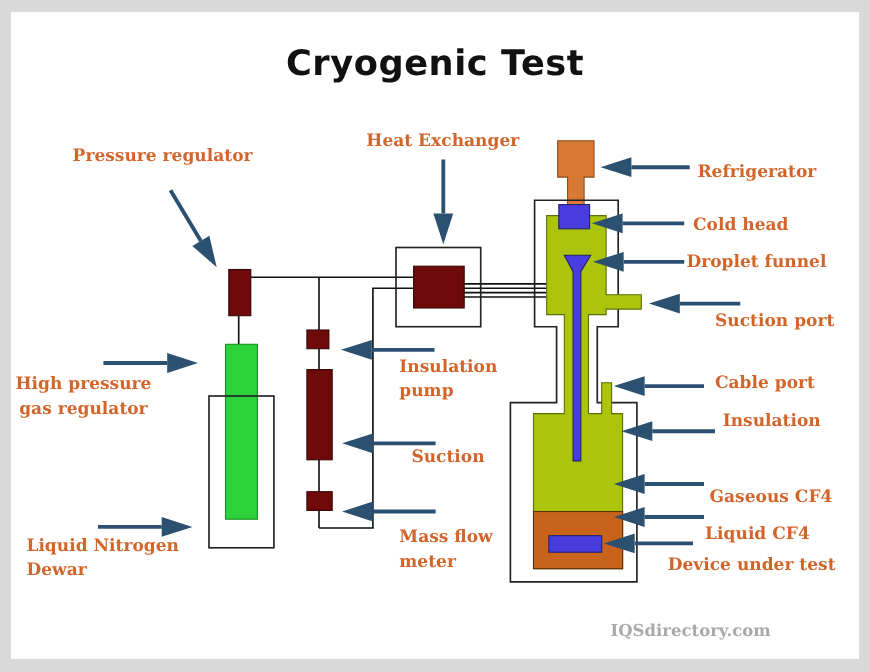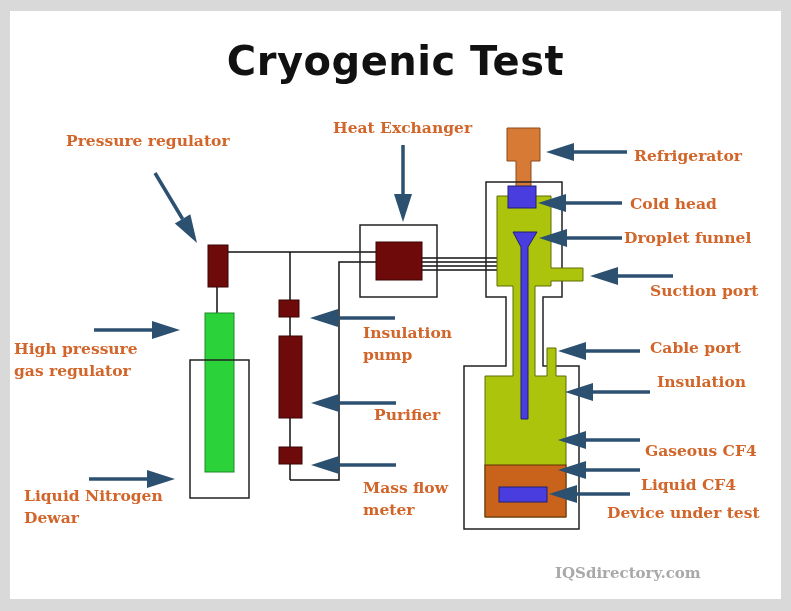--- a/index.html
+++ b/index.html
@@ -1,18 +1,18 @@
 <!DOCTYPE html>
 <html><head>
 <meta charset="utf-8">
 <style>
   html, body { margin:0; padding:0; }
   body { width:791px; height:611px; background:#d9d9d9; position:relative; overflow:hidden; font-family:"DejaVu Serif", serif; }
   #canvas { position:absolute; left:10px; top:11px; width:771px; height:588px; background:#ffffff; }
-  .title { position:absolute; left:0; width:791px; top:38px; text-align:center; font-family:"DejaVu Sans", sans-serif; font-weight:bold; font-size:40px; color:#111; letter-spacing:0.5px; }
+  .title { position:absolute; left:0; width:791px; top:38px; text-align:center; font-family:"DejaVu Sans", sans-serif; font-weight:bold; font-size:32px; color:#111; letter-spacing:0.5px; }
   .lbl { position:absolute; font-family:"DejaVu Serif", serif; font-weight:bold; font-size:15.5px; color:#d2652a; line-height:22px; white-space:nowrap; }
   .wm { position:absolute; left:555px; top:564px; font-family:"DejaVu Serif", serif; font-weight:bold; font-size:15px; color:#a9a9a9; }
   svg { position:absolute; left:0; top:0; }
 </style>
 </head>
 <body>
 
 <div id="canvas"></div>
 
 <svg width="791" height="611" viewBox="0 0 791 611">
@@ -129,33 +129,33 @@
 
 <div class="title">Cryogenic Test</div>
 
 <div class="lbl" style="left:66px;top:130px;">Pressure regulator</div>
 <div class="lbl" style="left:333px;top:117px;">Heat Exchanger</div>
 <div class="lbl" style="left:634px;top:145px;">Refrigerator</div>
 <div class="lbl" style="left:630px;top:193px;">Cold head</div>
 <div class="lbl" style="left:624px;top:227px;">Droplet funnel</div>
 <div class="lbl" style="left:650px;top:280px;">Suction port</div>
 
-<div class="lbl" style="left:14px;top:338px;">
+<div class="lbl" style="left:14px;top:338px;text-align:center;">
   <div>High pressure</div>
   <div>gas regulator</div>
 </div>
 <div class="lbl" style="left:363px;top:322px;">
   <div>Insulation</div>
   <div>pump</div>
 </div>
 <div class="lbl" style="left:650px;top:337px;">Cable port</div>
 <div class="lbl" style="left:657px;top:371px;">
   <div>Insulation</div>
 </div>
-<div class="lbl" style="left:374px;top:404px;">Purifier</div>
+<div class="lbl" style="left:374px;top:404px;">Suction</div>
 <div class="lbl" style="left:645px;top:440px;">Gaseous CF4</div>
 <div class="lbl" style="left:641px;top:474px;">Liquid CF4</div>
 <div class="lbl" style="left:607px;top:502px;">Device under test</div>
 <div class="lbl" style="left:24px;top:485px;">
   <div>Liquid Nitrogen</div>
   <div>Dewar</div>
 </div>
 <div class="lbl" style="left:363px;top:477px;">
   <div>Mass flow</div>
   <div>meter</div>

